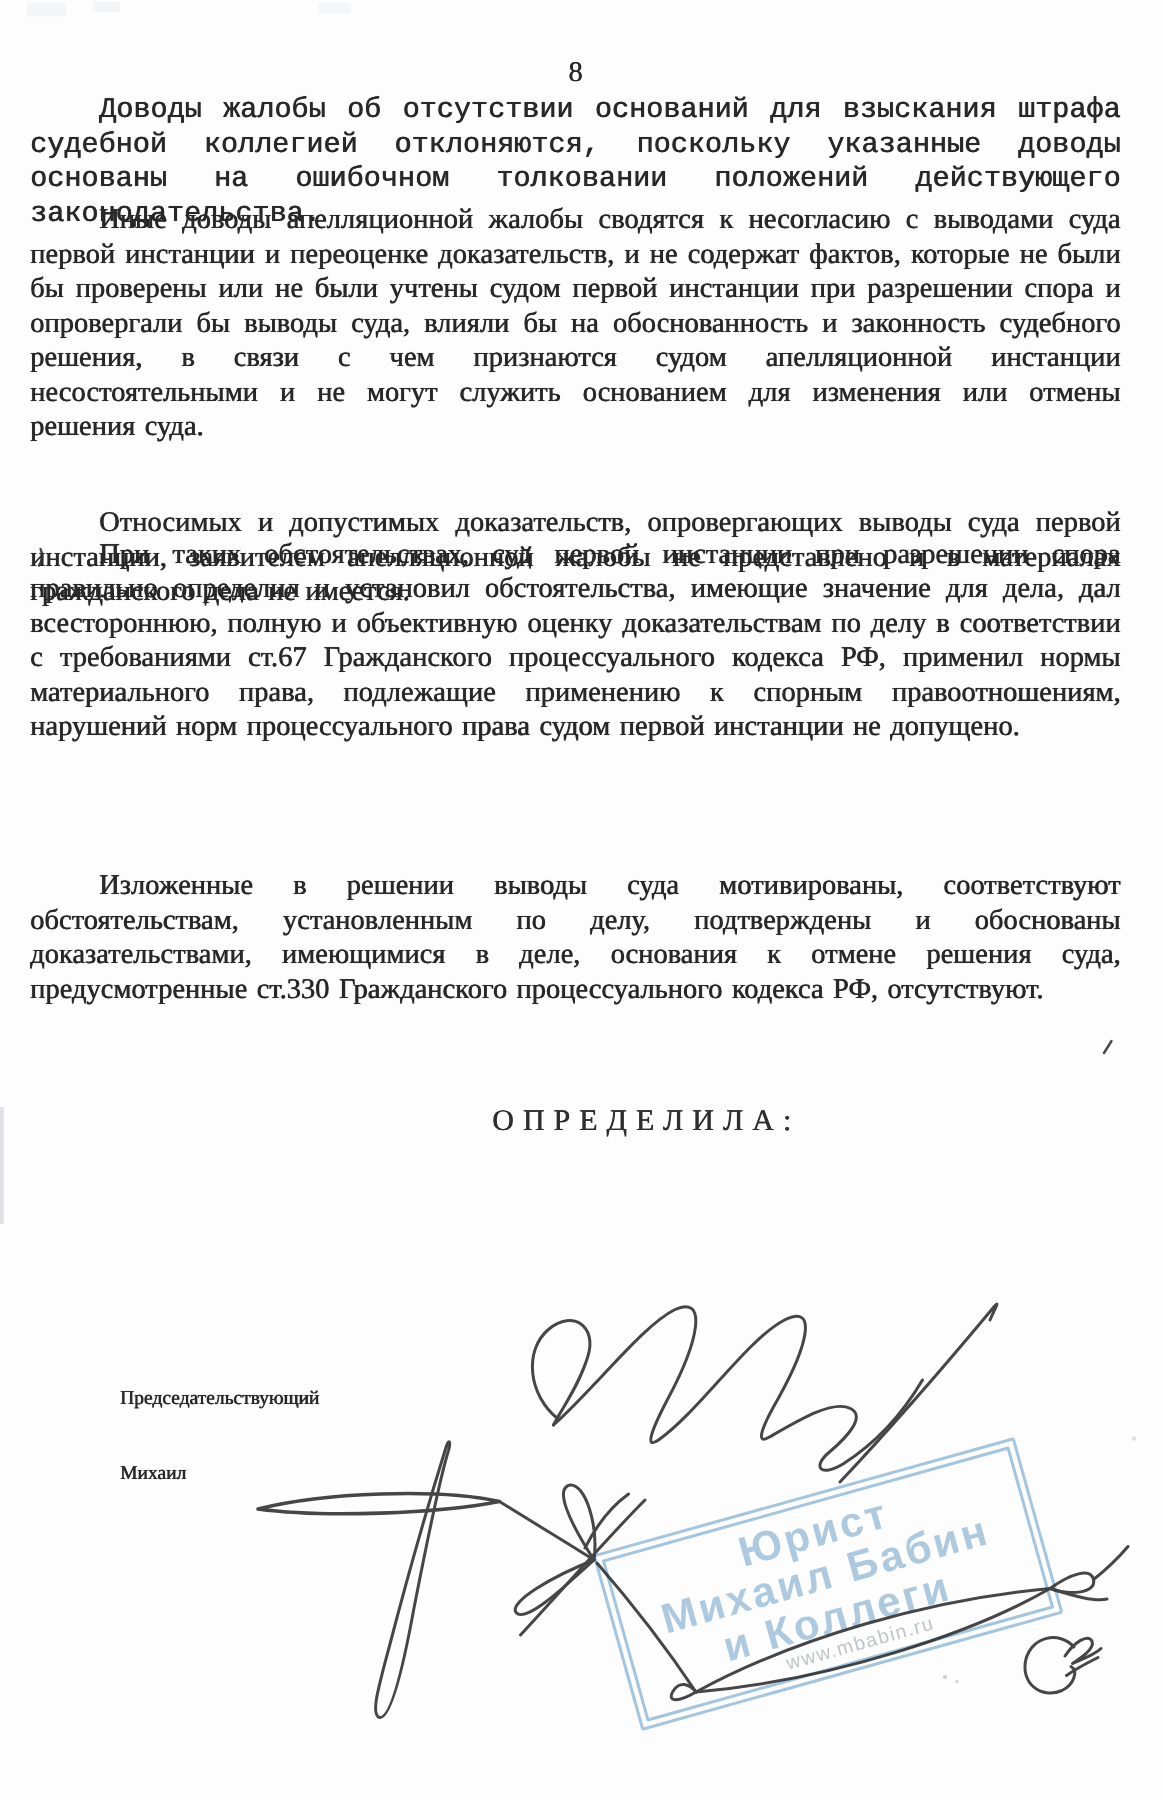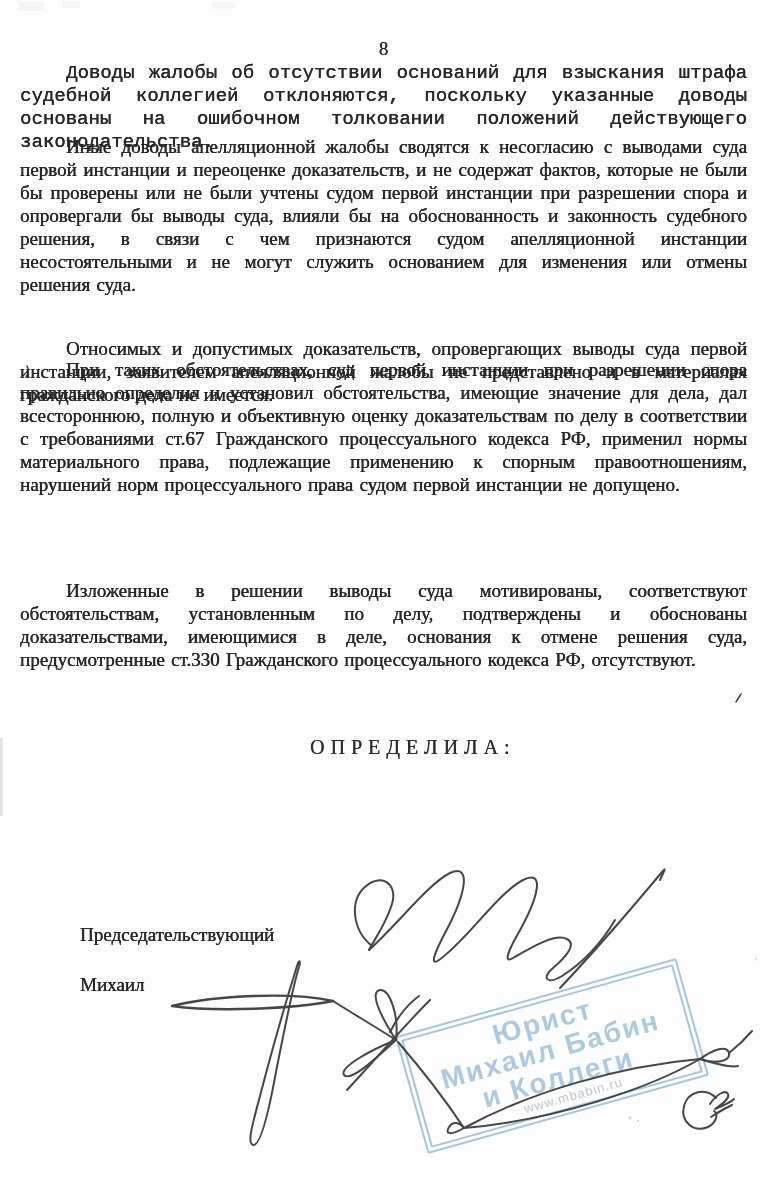--- a/index.html
+++ b/index.html
@@ -36,31 +36,31 @@
   .p1 { top: 62px; font-family: Liberation Mono, monospace; }
   .p2 { top: 135px; }
   .p3 { top: 297px; margin-top: 40px; }
   .p4 { top: 358px; }
   .p5 { top: 535px; margin-top: 44px; }
   .p6 { top: 650px; }
   .p7 { top: 785px; }
   .p8 { top: 858px; }
   .heading {
     position: absolute;
-    top: 736px; left: 310px;
+    top: 736px; left: 328px;
     font-size: 20px;
     letter-spacing: 6px;
     color: #2e2e2e;
     text-shadow: 0.35px 0 0 currentColor;
     white-space: nowrap;
   }
   .sig-label {
     position: absolute;
     left: 80px;
-    font-size: 19px;
+    font-size: 13px;
     color: #282828;
     text-shadow: 0.35px 0 0 currentColor, 0 0 0.6px rgba(45,45,45,0.5);
     white-space: nowrap;
   }
   .label-chairman { top: 924px; }
   .label-judges  { top: 974px; }
 
   
   .stamp {
     position: absolute;

